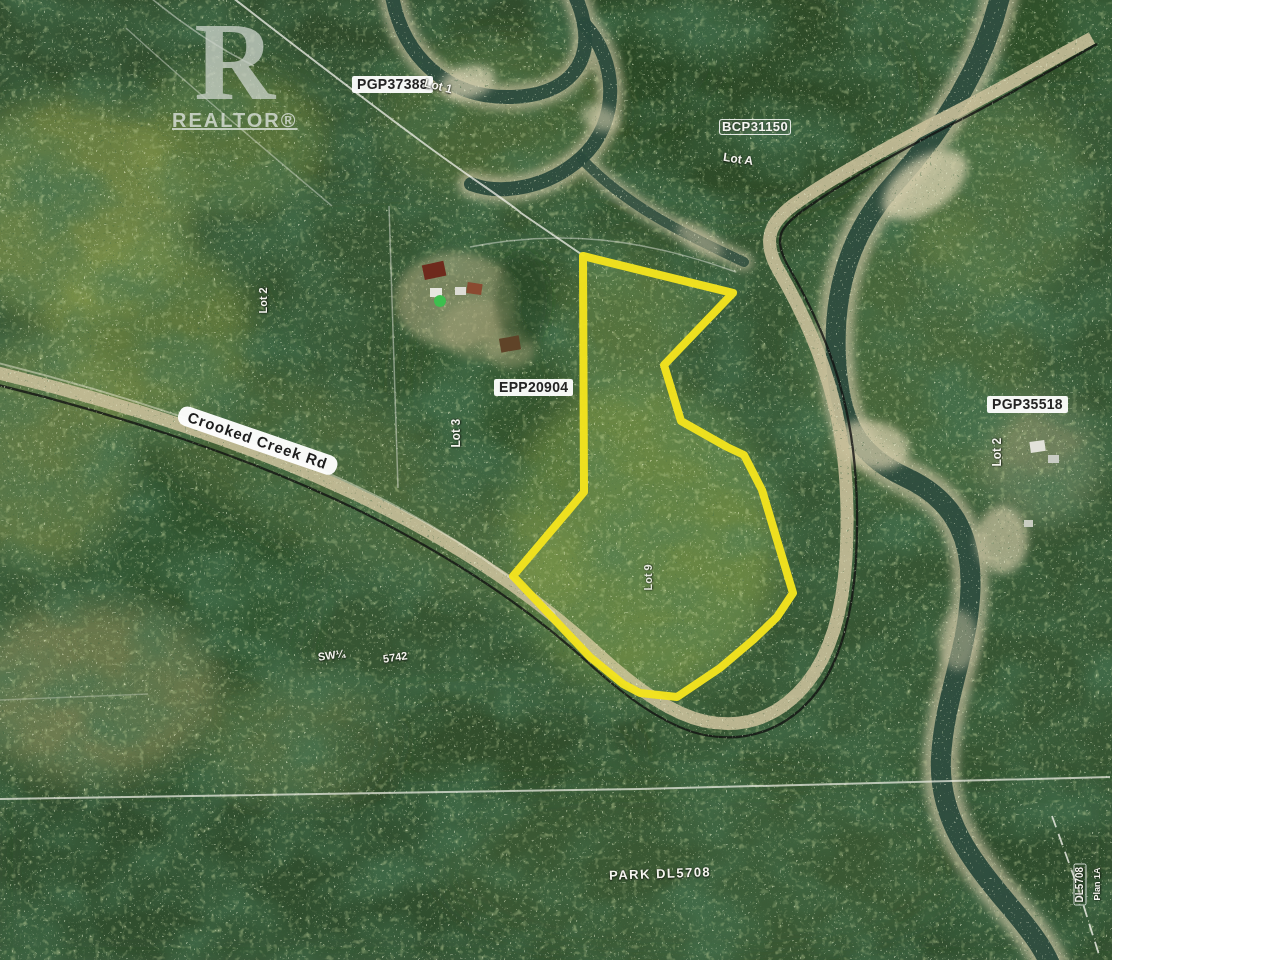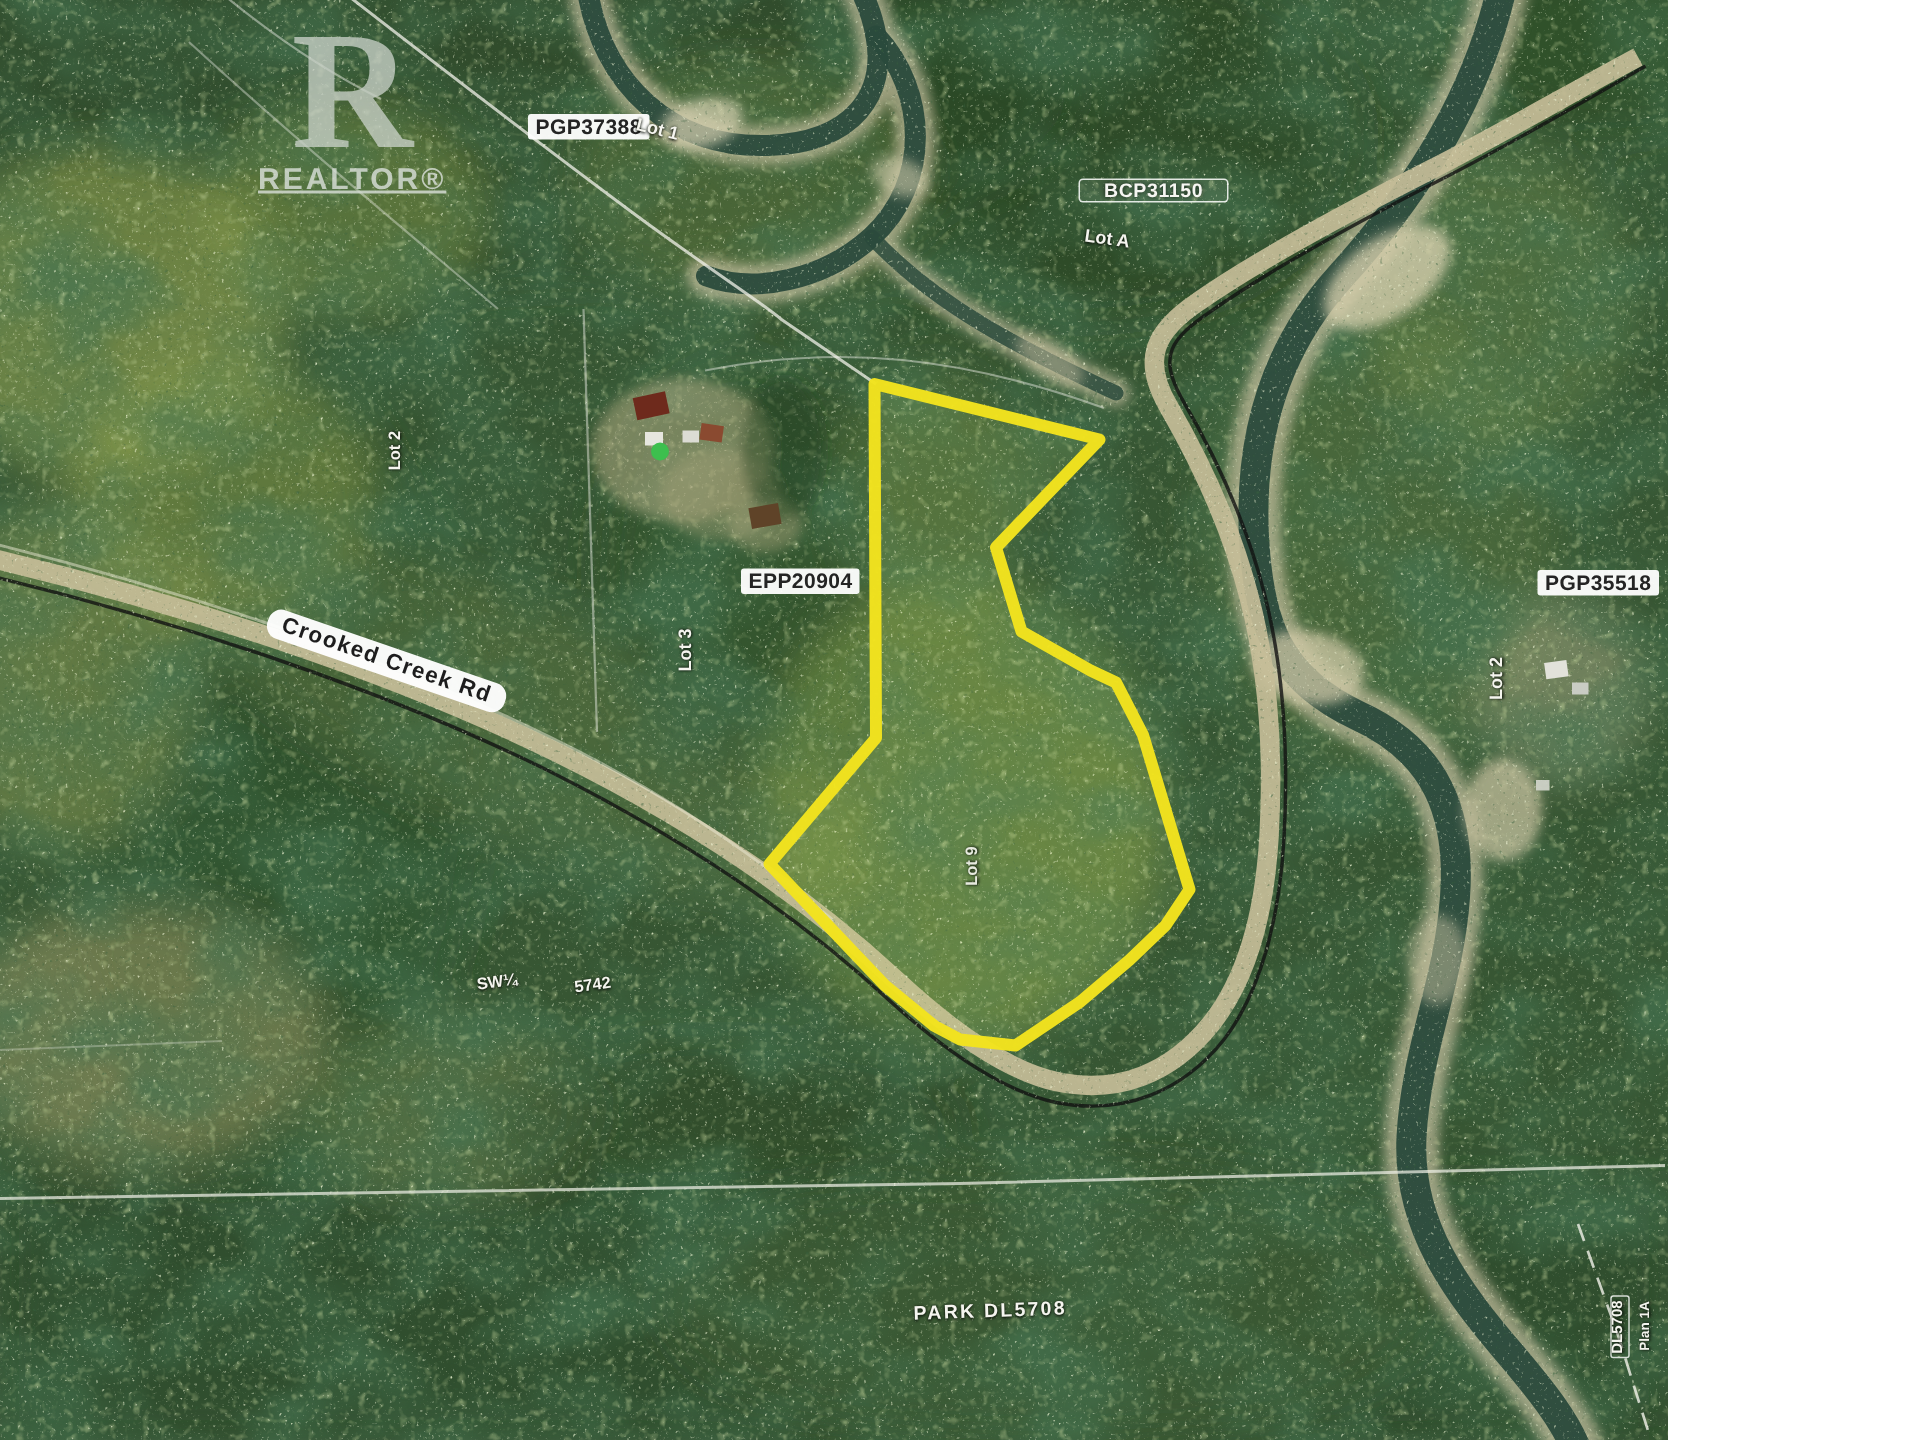--- a/index.html
+++ b/index.html
@@ -9,21 +9,21 @@
   .photo{position:absolute;left:0;top:0;width:1112px;height:960px;overflow:hidden;}
   .photo svg{position:absolute;left:0;top:0;}
   .margin-right{position:absolute;left:1112px;top:0;width:168px;height:960px;background:#ffffff;}
 
   
   .lbl{position:absolute;white-space:nowrap;line-height:1.05;}
   .lbl-box{background:rgba(255,255,255,0.95);color:#242424;font-size:14px;font-weight:600;
            padding:1px 5px;border-radius:2px;letter-spacing:.3px;}
   .lbl-outline{color:#f6f6f2;border:1.5px solid rgba(255,255,255,.85);
            background:rgba(255,255,255,0.07);font-size:13px;font-weight:600;
-           padding:0 16px;border-radius:3px;letter-spacing:.4px;
+           padding:0 2px;border-radius:3px;letter-spacing:.4px;
            text-shadow:0 0 3px rgba(0,0,0,.75);}
   .lbl-white{color:#f5f5ef;font-size:12px;font-weight:600;
            text-shadow:0 0 2px rgba(20,30,15,.9),0 1px 2px rgba(0,0,0,.75);}
   .lbl-small{font-size:11px;}
   .vert{transform:rotate(-90deg);transform-origin:0 100%;}
   .road-pill{background:rgba(255,255,255,0.96);color:#1d1d1d;font-size:15px;font-weight:600;
            letter-spacing:1px;padding:2px 10px;border-radius:9px;
            transform:rotate(19deg);transform-origin:0 0;}
   .dl-box{border:1px solid rgba(255,255,255,.8);font-size:10px;padding:0 2px;border-radius:2px;}
 
@@ -169,21 +169,21 @@
   <div class="lbl lbl-white" style="left:424px;top:80px;transform:rotate(14deg);">Lot 1</div>
 
   <div class="lbl lbl-outline" style="left:719px;top:119px;">BCP31150</div>
   <div class="lbl lbl-white" style="left:723px;top:153px;transform:rotate(8deg);">Lot A</div>
 
   <div class="lbl lbl-box" style="left:446px;top:379px;margin-left:48px;">EPP20904</div>
   <div class="lbl lbl-white vert" style="left:463px;top:435px;">Lot 3</div>
 
   <div class="lbl road-pill" style="left:182px;top:404px;">Crooked Creek Rd</div>
 
-  <div class="lbl lbl-box" style="left:987px;top:380px;margin-left:38px;">PGP35518</div>
+  <div class="lbl lbl-box" style="left:987px;top:396px;">PGP35518</div>
   <div class="lbl lbl-white vert" style="left:1004px;top:454px;">Lot 2</div>
 
   <div class="lbl lbl-white vert lbl-small" style="left:270px;top:302px;">Lot 2</div>
   <div class="lbl lbl-white vert lbl-small" style="left:655px;top:579px;opacity:.9;">Lot 9</div>
 
   <div class="lbl lbl-white lbl-small" style="left:318px;top:650px;transform:rotate(-8deg);">SW¼</div>
   <div class="lbl lbl-white lbl-small" style="left:383px;top:652px;transform:rotate(-8deg);">5742</div>
 
   <div class="lbl lbl-white" style="left:609px;top:867px;font-size:13px;letter-spacing:1.5px;transform:rotate(-2deg);">PARK DL5708</div>
 

